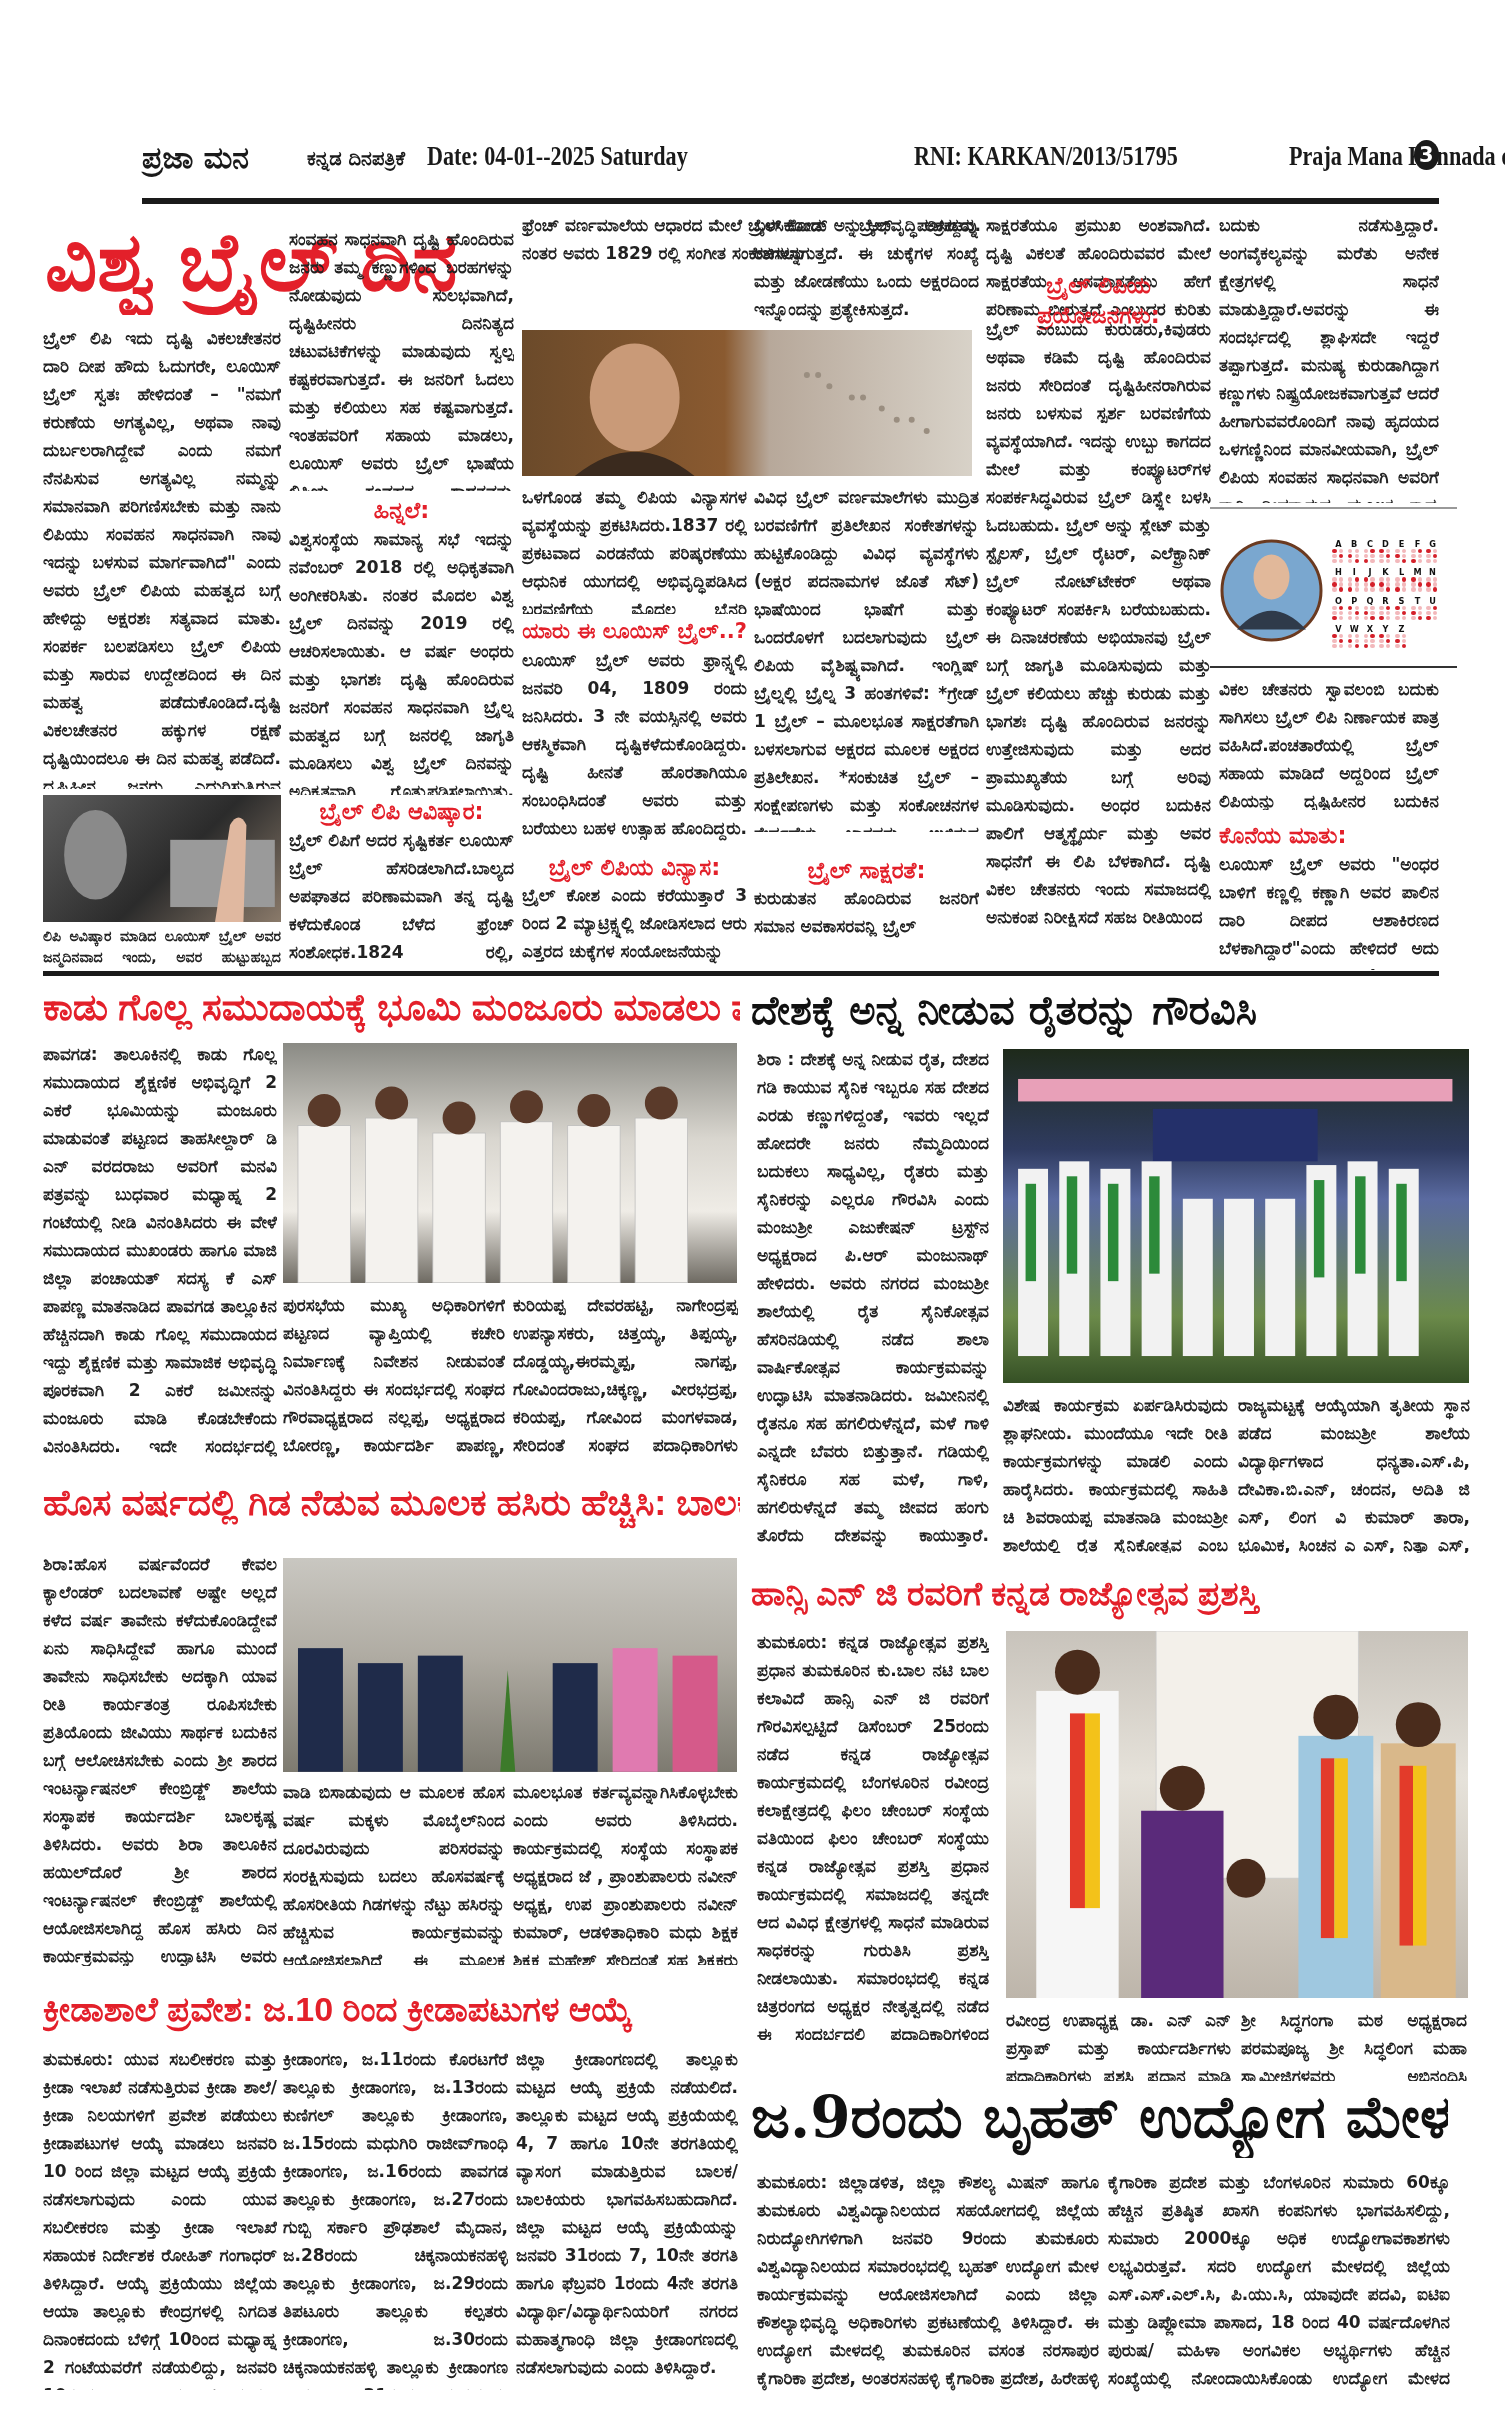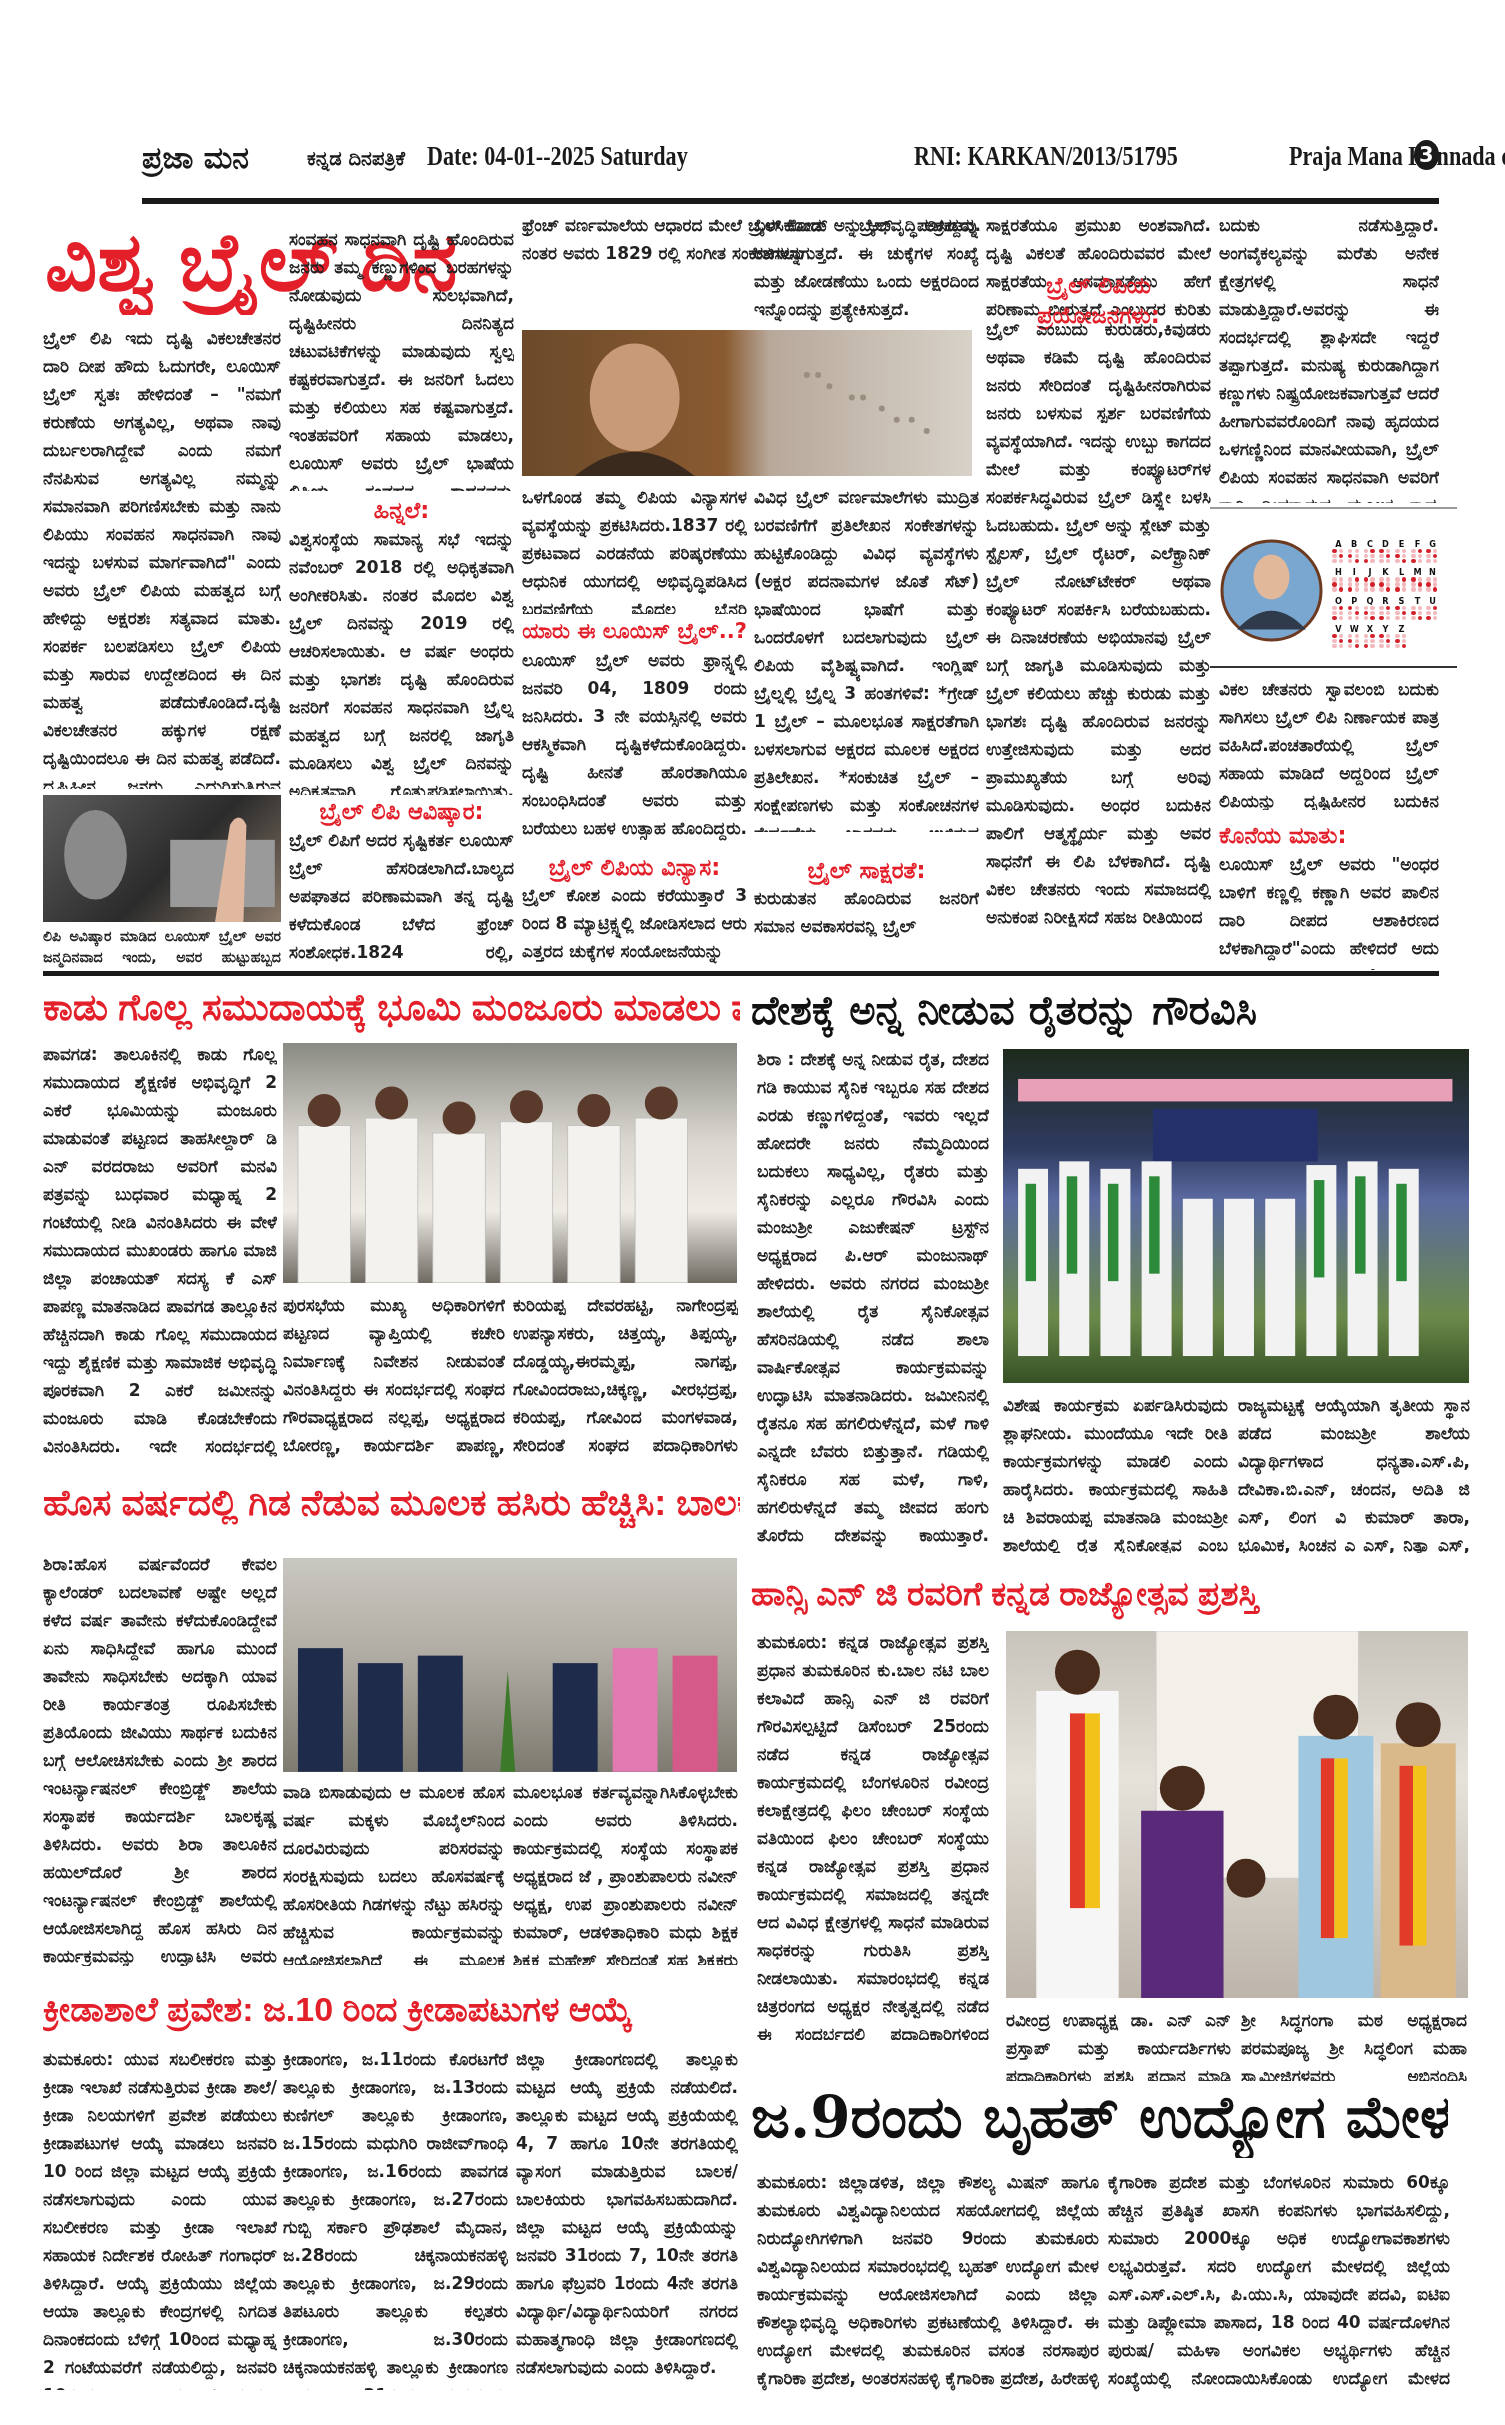--- a/index.html
+++ b/index.html
@@ -67,21 +67,21 @@
       <circle cx="500" cy="120" r="4"></circle>
         <circle cx="520" cy="120" r="4"></circle>
         <circle cx="540" cy="135" r="4"></circle>
     </g>
   </svg>
 </div>
 <div class="abs col" style="left:522px; top:483px; width:225px; height:131px;">ಒಳಗೊಂಡ ತಮ್ಮ ಲಿಪಿಯ ವಿನ್ಯಾಸಗಳ ವ್ಯವಸ್ಥೆಯನ್ನು ಪ್ರಕಟಿಸಿದರು.1837 ರಲ್ಲಿ ಪ್ರಕಟವಾದ ಎರಡನೆಯ ಪರಿಷ್ಕರಣೆಯು ಆಧುನಿಕ ಯುಗದಲ್ಲಿ ಅಭಿವೃದ್ಧಿಪಡಿಸಿದ ಬರವಣಿಗೆಯ ಮೊದಲ ಬೈನರಿ ರೂಪಕವಾಗಿ ಹೊರಹೊಮ್ಮಿತು.</div>
 <div class="abs sub" style="left:522px; top:616px; width:225px; font-size:21px;text-align:center;">ಯಾರು ಈ ಲೂಯಿಸ್ ಬ್ರೈಲ್..?</div>
 <div class="abs col" style="left:522px; top:646px; width:225px; height:202px;">ಲೂಯಿಸ್ ಬ್ರೈಲ್ ಅವರು ಫ್ರಾನ್ಸ್ನಲ್ಲಿ ಜನವರಿ 04, 1809 ರಂದು ಜನಿಸಿದರು. 3 ನೇ ವಯಸ್ಸಿನಲ್ಲಿ ಅವರು ಆಕಸ್ಮಿಕವಾಗಿ ದೃಷ್ಟಿಕಳೆದುಕೊಂಡಿದ್ದರು. ದೃಷ್ಟಿ ಹೀನತೆ ಹೊರತಾಗಿಯೂ ಸಂಬಂಧಿಸಿದಂತೆ ಅವರು ಮತ್ತು ಬರೆಯಲು ಬಹಳ ಉತ್ಸಾಹ ಹೊಂದಿದ್ದರು. 15 ನೇ ವಯಸ್ಸಿನಲ್ಲಿ, ಶಾಲೆಯಲ್ಲಿ ಒಂದು ತುಂಡು ಕಾಗದದ ಮೇಲೆ ಚುಕ್ಕೆಗಳನ್ನು ಬಿಡಿಸುವ ಮೂಲಕ ಈ ಬ್ರೈಲ್ ಲಿಪಿಯನ್ನು ಅಭಿವೃದ್ಧಿಪಡಿಸಿದರು.</div>
 <div class="abs sub" style="left:522px; top:852px; width:225px;">ಬ್ರೈಲ್ ಲಿಪಿಯ ವಿನ್ಯಾಸ:</div>
-<div class="abs col" style="left:522px; top:881px; width:225px; height:86px;">ಬ್ರೈಲ್ ಕೋಶ ಎಂದು ಕರೆಯುತ್ತಾರೆ 3 ರಿಂದ 8 ಮ್ಯಾಟ್ರಿಕ್ಸ್ನಲ್ಲಿ ಜೋಡಿಸಲಾದ ಆರು ಎತ್ತರದ ಚುಕ್ಕೆಗಳ ಸಂಯೋಜನೆಯನ್ನು</div>
+<div class="abs col" style="left:522px; top:881px; width:225px; height:86px;">ಬ್ರೈಲ್ ಕೋಶ ಎಂದು ಕರೆಯುತ್ತಾರೆ 3 ರಿಂದ 2 ಮ್ಯಾಟ್ರಿಕ್ಸ್ನಲ್ಲಿ ಜೋಡಿಸಲಾದ ಆರು ಎತ್ತರದ ಚುಕ್ಕೆಗಳ ಸಂಯೋಜನೆಯನ್ನು</div>
 
 <div class="abs col" style="left:754px; top:211px; width:225px; height:112px;">ಬಳಸಿಕೊಂಡು ಬ್ರೈಲ್ ಅಕ್ರಕಟವ್ನು ರಚಿಸಲಾಗುತ್ತದೆ. ಈ ಚುಕ್ಕೆಗಳ ಸಂಖ್ಯೆ ಮತ್ತು ಜೋಡಣೆಯು ಒಂದು ಅಕ್ಷರದಿಂದ ಇನ್ನೊಂದನ್ನು ಪ್ರತ್ಯೇಕಿಸುತ್ತದೆ.</div>
 <div class="abs col" style="left:754px; top:483px; width:225px; height:349px;">ವಿವಿಧ ಬ್ರೈಲ್ ವರ್ಣಮಾಲೆಗಳು ಮುದ್ರಿತ ಬರವಣಿಗೆಗೆ ಪ್ರತಿಲೇಖನ ಸಂಕೇತಗಳನ್ನು ಹುಟ್ಟಿಕೊಂಡಿದ್ದು ವಿವಿಧ ವ್ಯವಸ್ಥೆಗಳು (ಅಕ್ಷರ ಪದನಾಮಗಳ ಜೊತೆ ಸೆಟ್) ಭಾಷೆಯಿಂದ ಭಾಷೆಗೆ ಮತ್ತು ಒಂದರೊಳಗೆ ಬದಲಾಗುವುದು ಬ್ರೈಲ್ ಲಿಪಿಯ ವೈಶಿಷ್ಟ್ಯವಾಗಿದೆ. ಇಂಗ್ಲಿಷ್ ಬ್ರೈಲ್ನಲ್ಲಿ ಬ್ರೈಲ್ನ 3 ಹಂತಗಳಿವೆ: *ಗ್ರೇಡ್ 1 ಬ್ರೈಲ್ – ಮೂಲಭೂತ ಸಾಕ್ಷರತೆಗಾಗಿ ಬಳಸಲಾಗುವ ಅಕ್ಷರದ ಮೂಲಕ ಅಕ್ಷರದ ಪ್ರತಿಲೇಖನ. *ಸಂಕುಚಿತ ಬ್ರೈಲ್ – ಸಂಕ್ಷೇಪಣಗಳು ಮತ್ತು ಸಂಕೋಚನಗಳ ಸೇರ್ಪಡೆಯ ಜಾಗವನ್ನು ಉಳಿಸುವ ಕಾರ್ಯ ವಿಧಾನವಾಗಿ ಈ ಹಂತವನ್ನು ಬಳಸಲಾಗುತ್ತದೆ. *ಗ್ರೇಡ್ 3 ಬ್ರೈಲ್ – ಸಾಮಾನ್ಯವಾಗಿ ಕಡಿಮೆ ಬಳಸಲಾಗುವ ವಿವಿಧ ಪ್ರಮಾಣಿತವಲ್ಲದ ವೈಯಕ್ತಿಕ ಸಂಕ್ಷಿಪ್ತ ರೂಪಗಳ ಹಂತವಾಗಿದೆ.</div>
 <div class="abs sub" style="left:754px; top:855px; width:225px;">ಬ್ರೈಲ್ ಸಾಕ್ಷರತೆ:</div>
 <div class="abs col" style="left:754px; top:884px; width:225px; height:82px;">ಕುರುಡುತನ ಹೊಂದಿರುವ ಜನರಿಗೆ ಸಮಾನ ಅವಕಾಸರವನ್ಲಿ ಬ್ರೈಲ್</div>
 
 <div class="abs col" style="left:986px; top:211px; width:225px; height:112px;">ಸಾಕ್ಷರತೆಯೂ ಪ್ರಮುಖ ಅಂಶವಾಗಿದೆ. ದೃಷ್ಟಿ ವಿಕಲತೆ ಹೊಂದಿರುವವರ ಮೇಲೆ ಸಾಕ್ಷರತೆಯ ಅಸಮಾನತೆಯು ಹೇಗೆ ಪರಿಣಾಮ ಬೀರುತ್ತದೆ ಎಂಬುದರ ಕುರಿತು ಪ್ರತಿಬಿಂಬಿಸಲು ಬ್ರೈಲ್ ಸಾಕ್ಷರತೆಯು ಜಾಗೃತಿ ಮೂಡಿಸುತ್ತದೆ.</div>
 <div class="abs sub" style="left:986px; top:253px; width:225px;margin-top:17px;">ಬ್ರೈಲ್ ಲಿಪಿಯ ಪ್ರಯೋಜನಗಳು:</div>
 <div class="abs col" style="left:986px; top:315px; width:225px; height:654px;">ಬ್ರೈಲ್ ಎಂಬುದು ಕುರುಡರು,ಕಿವುಡರು ಅಥವಾ ಕಡಿಮೆ ದೃಷ್ಟಿ ಹೊಂದಿರುವ ಜನರು ಸೇರಿದಂತೆ ದೃಷ್ಟಿಹೀನರಾಗಿರುವ ಜನರು ಬಳಸುವ ಸ್ಪರ್ಶ ಬರವಣಿಗೆಯ ವ್ಯವಸ್ಥೆಯಾಗಿದೆ. ಇದನ್ನು ಉಬ್ಬು ಕಾಗದದ ಮೇಲೆ ಮತ್ತು ಕಂಪ್ಯೂಟರ್‌ಗಳ ಸಂಪರ್ಕಸಿದ್ಧವಿರುವ ಬ್ರೈಲ್ ಡಿಸ್ಪ್ಲೇ ಬಳಸಿ ಓದಬಹುದು. ಬ್ರೈಲ್ ಅನ್ನು ಸ್ಲೇಟ್ ಮತ್ತು ಸ್ಟೈಲಸ್, ಬ್ರೈಲ್ ರೈಟರ್, ಎಲೆಕ್ಟ್ರಾನಿಕ್ ಬ್ರೈಲ್ ನೋಟ್‌ಟೇಕರ್ ಅಥವಾ ಕಂಪ್ಯೂಟರ್ ಸಂಪರ್ಕಿಸಿ ಬರೆಯಬಹುದು. ಈ ದಿನಾಚರಣೆಯ ಅಭಿಯಾನವು ಬ್ರೈಲ್ ಬಗ್ಗೆ ಜಾಗೃತಿ ಮೂಡಿಸುವುದು ಮತ್ತು ಬ್ರೈಲ್ ಕಲಿಯಲು ಹೆಚ್ಚು ಕುರುಡು ಮತ್ತು ಭಾಗಶಃ ದೃಷ್ಟಿ ಹೊಂದಿರುವ ಜನರನ್ನು ಉತ್ತೇಜಿಸುವುದು ಮತ್ತು ಅದರ ಪ್ರಾಮುಖ್ಯತೆಯ ಬಗ್ಗೆ ಅರಿವು ಮೂಡಿಸುವುದು. ಅಂಧರ ಬದುಕಿನ ಪಾಲಿಗೆ ಆತ್ಮಸ್ಥೈರ್ಯ ಮತ್ತು ಅವರ ಸಾಧನೆಗೆ ಈ ಲಿಪಿ ಬೆಳಕಾಗಿದೆ. ದೃಷ್ಟಿ ವಿಕಲ ಚೇತನರು ಇಂದು ಸಮಾಜದಲ್ಲಿ ಅನುಕಂಪ ನಿರೀಕ್ಷಿಸದೆ ಸಹಜ ರೀತಿಯಿಂದ</div>
 

